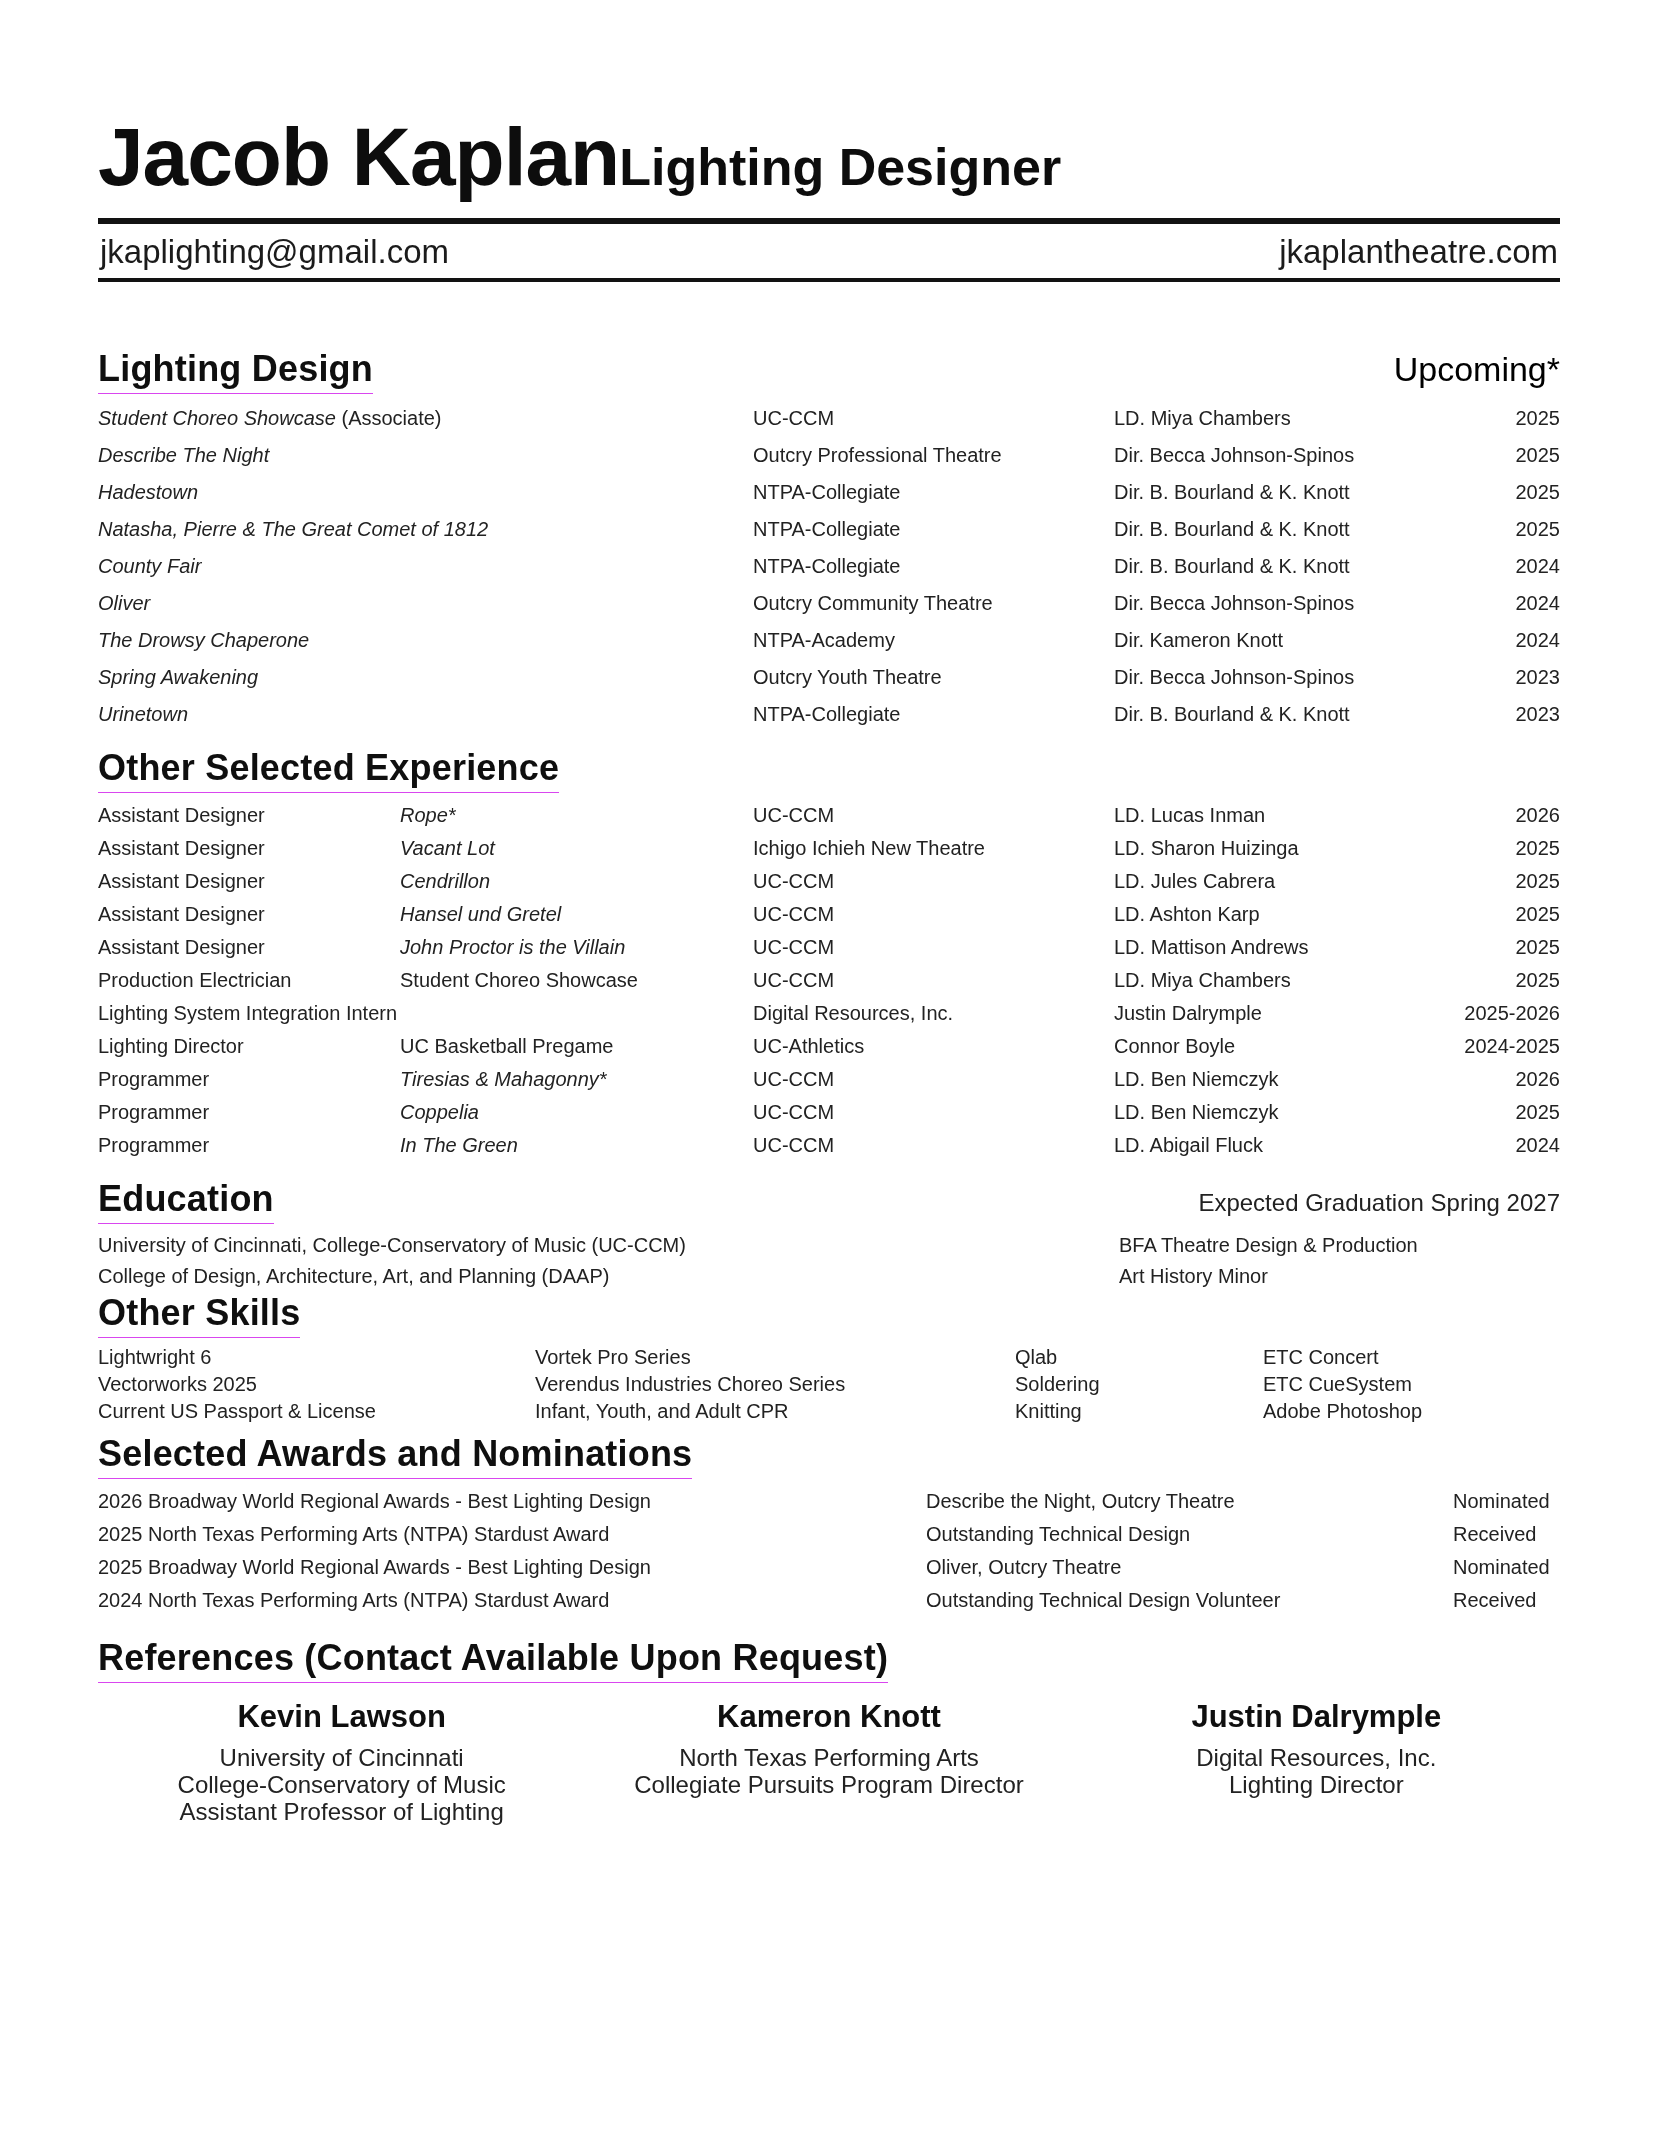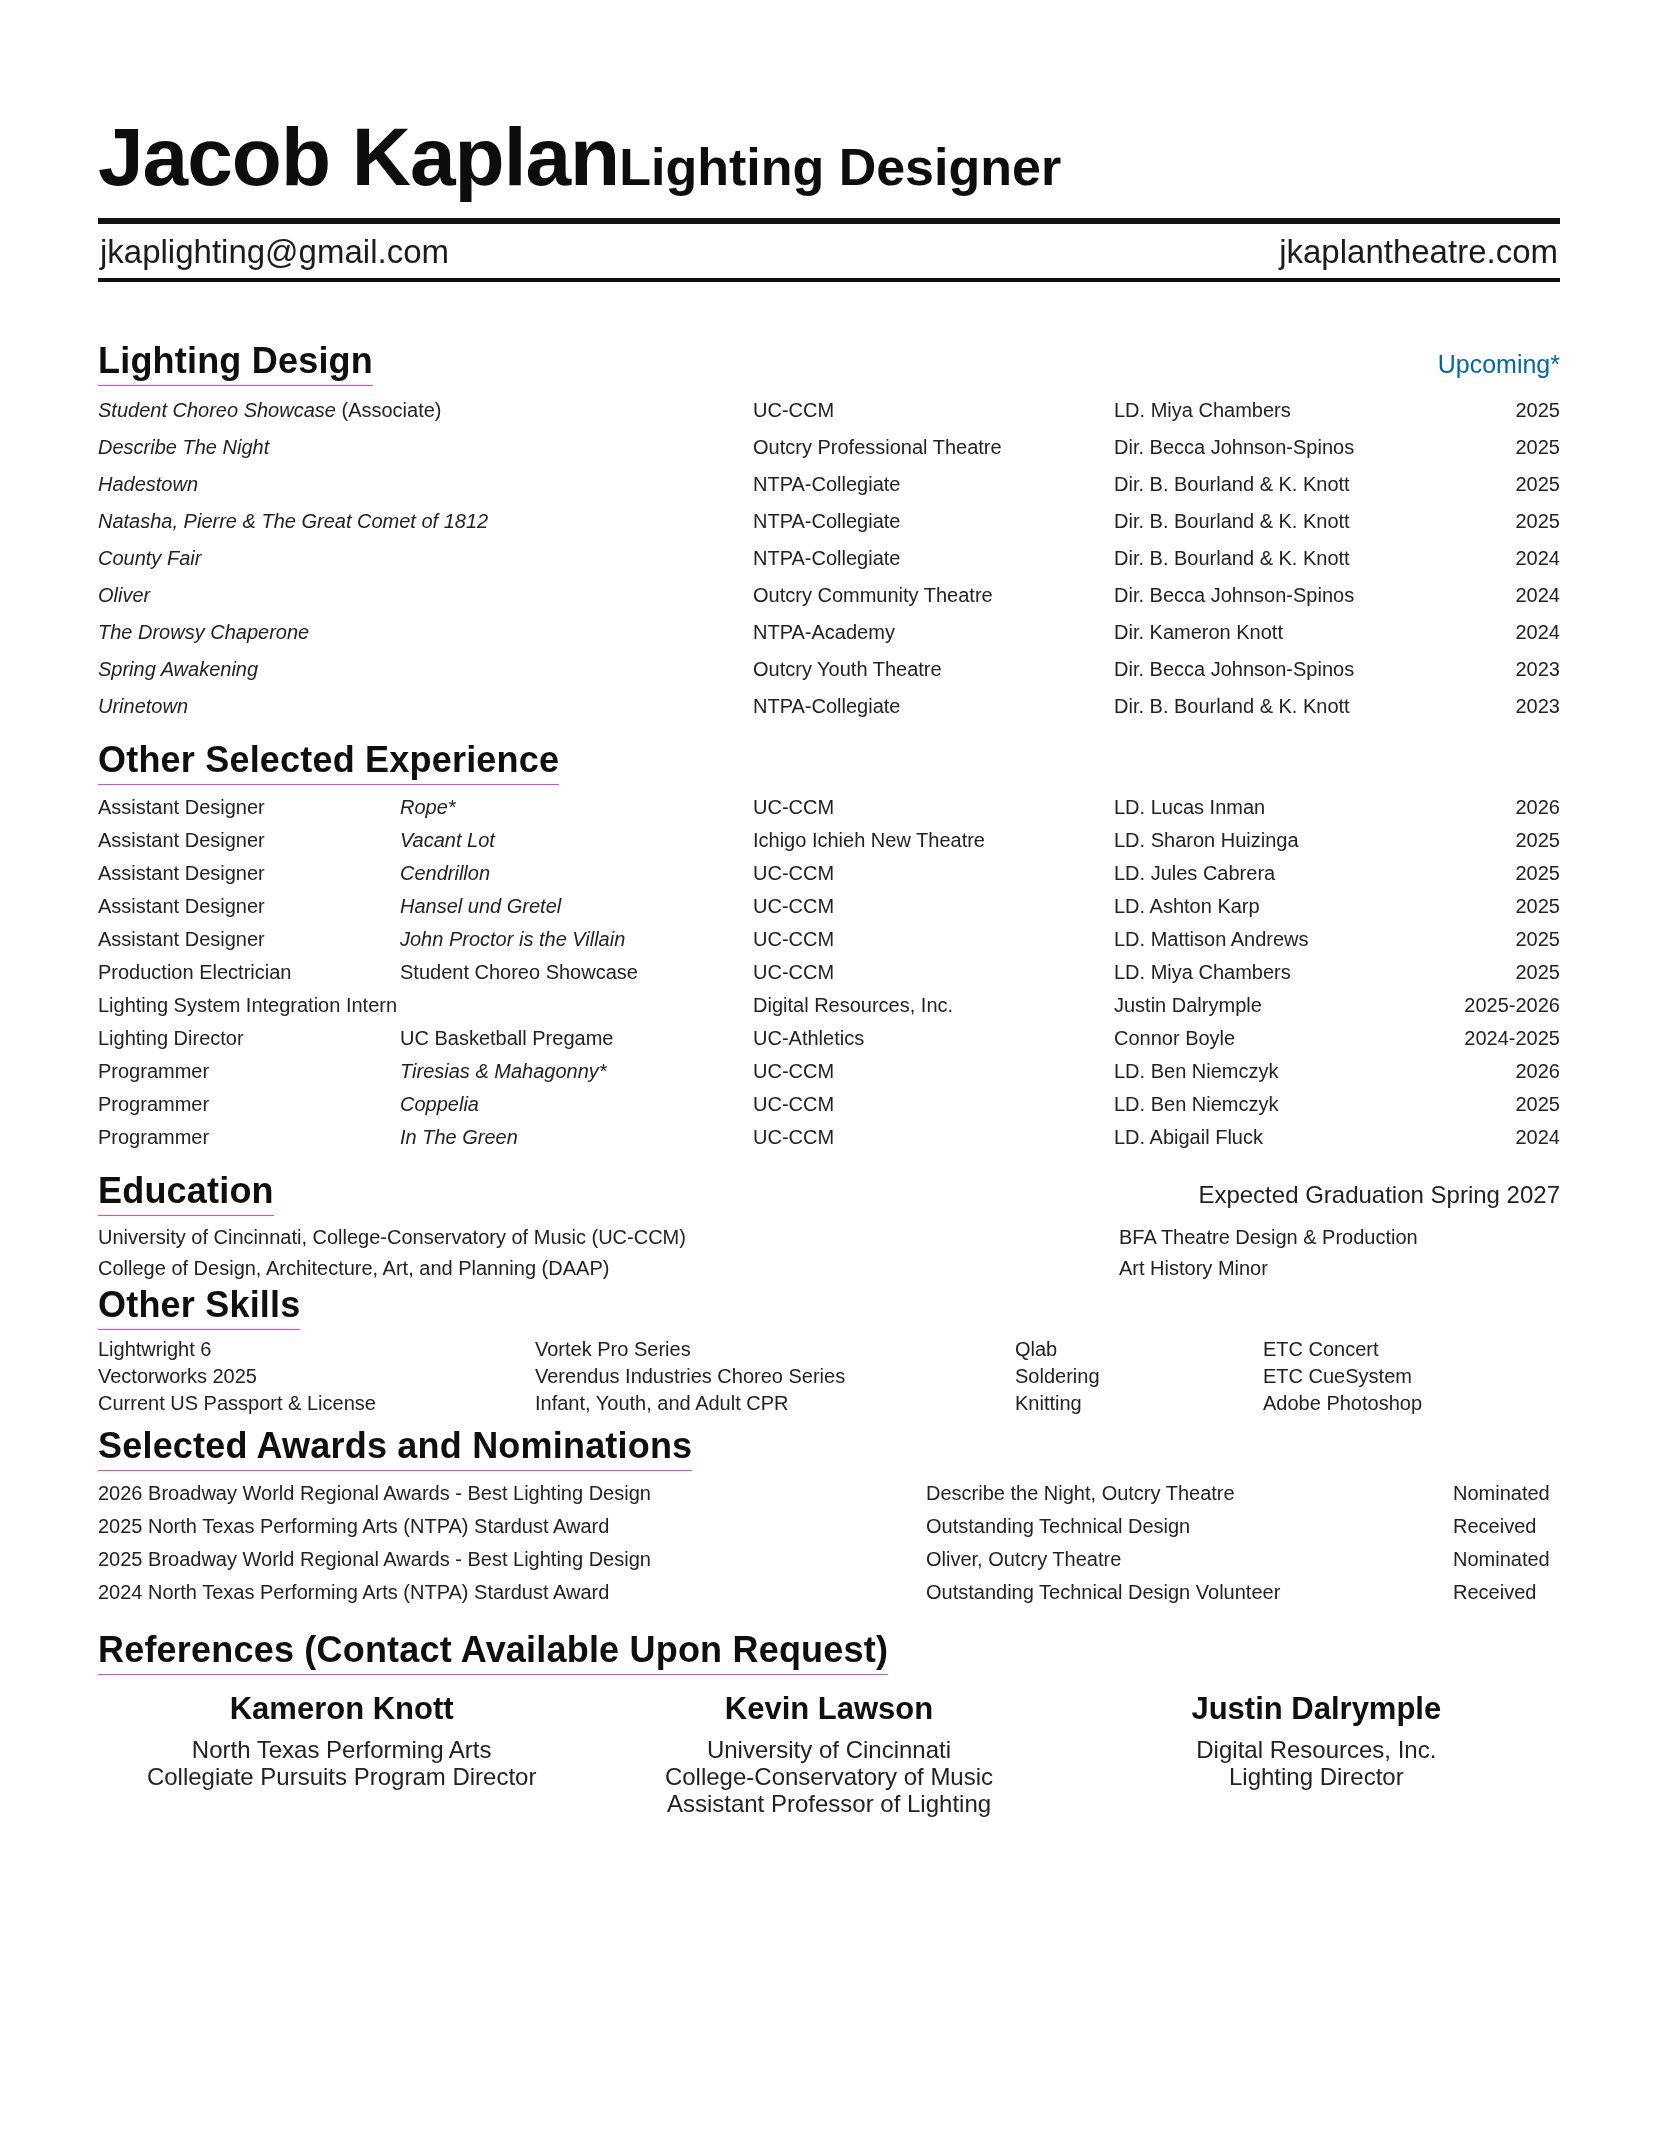--- a/index.html
+++ b/index.html
@@ -14,21 +14,21 @@
   .name { font-size:82px; font-weight:800; letter-spacing:-1px; line-height:.95; color:#0d0d0d; }
   .job-title { font-size:52px; font-weight:800; line-height:1; color:#0d0d0d; }
   .rule-top { height:6px; background:#121212; margin-top:22px; }
   .contact-row { display:flex; justify-content:space-between; align-items:baseline;
     font-size:33px; color:#1b1b1b; padding:9px 2px 7px 2px; }
   .rule-bottom { height:4px; background:#121212; }
   
   .sec-head { display:flex; justify-content:space-between; align-items:baseline; }
   .sec-title { font-size:36px; font-weight:800; color:#0f0f0f;
     border-bottom:1px solid #d946ef; padding-bottom:3px; letter-spacing:.2px; }
-  .sec-note { font-size:25px; color:#0369a1;margin-top:48px; }
+  .sec-note { font-size:34px; color:#000000;margin-top:48px; }
   .sec-note-sm { font-size:24px; color:#222; }
   
   .tbl { margin-top:6px; }
   .tr { display:grid; align-items:baseline; white-space:nowrap;
     font-size:20px; color:#222; }
   .tr-ld  { grid-template-columns:655px 361px 1fr 140px; padding:7px 0; }
   .tr-exp { grid-template-columns:302px 353px 361px 1fr 140px; padding:5px 0; }
   .tr-edu { grid-template-columns:1021px 1fr; padding:4px 0; }
   .tr-sk  { grid-template-columns:437px 480px 248px 1fr; padding:2px 0; }
   .tr-aw  { grid-template-columns:828px 527px 1fr; padding:5px 0; }
@@ -301,31 +301,31 @@
         <span class="cell">Received</span>
       </div>
     </div>
 
   <div class="sec-head mt-ref">
     <span class="sec-title">References (Contact Available Upon Request)</span>
   </div>
   <div class="refs">
 
       <div>
+        <div class="ref-name">Kevin Lawson</div>
+        <div class="ref-line">University of Cincinnati</div>
+        <div class="ref-line">College-Conservatory of Music</div>
+        <div class="ref-line">Assistant Professor of Lighting</div>
+      </div>
+
+      <div>
         <div class="ref-name">Kameron Knott</div>
         <div class="ref-line">North Texas Performing Arts</div>
         <div class="ref-line">Collegiate Pursuits Program Director</div>
         <div class="ref-line"></div>
-      </div>
-
-      <div>
-        <div class="ref-name">Kevin Lawson</div>
-        <div class="ref-line">University of Cincinnati</div>
-        <div class="ref-line">College-Conservatory of Music</div>
-        <div class="ref-line">Assistant Professor of Lighting</div>
       </div>
 
       <div>
         <div class="ref-name">Justin Dalrymple</div>
         <div class="ref-line">Digital Resources, Inc.</div>
         <div class="ref-line">Lighting Director</div>
         <div class="ref-line"></div>
       </div>
     </div>
 

